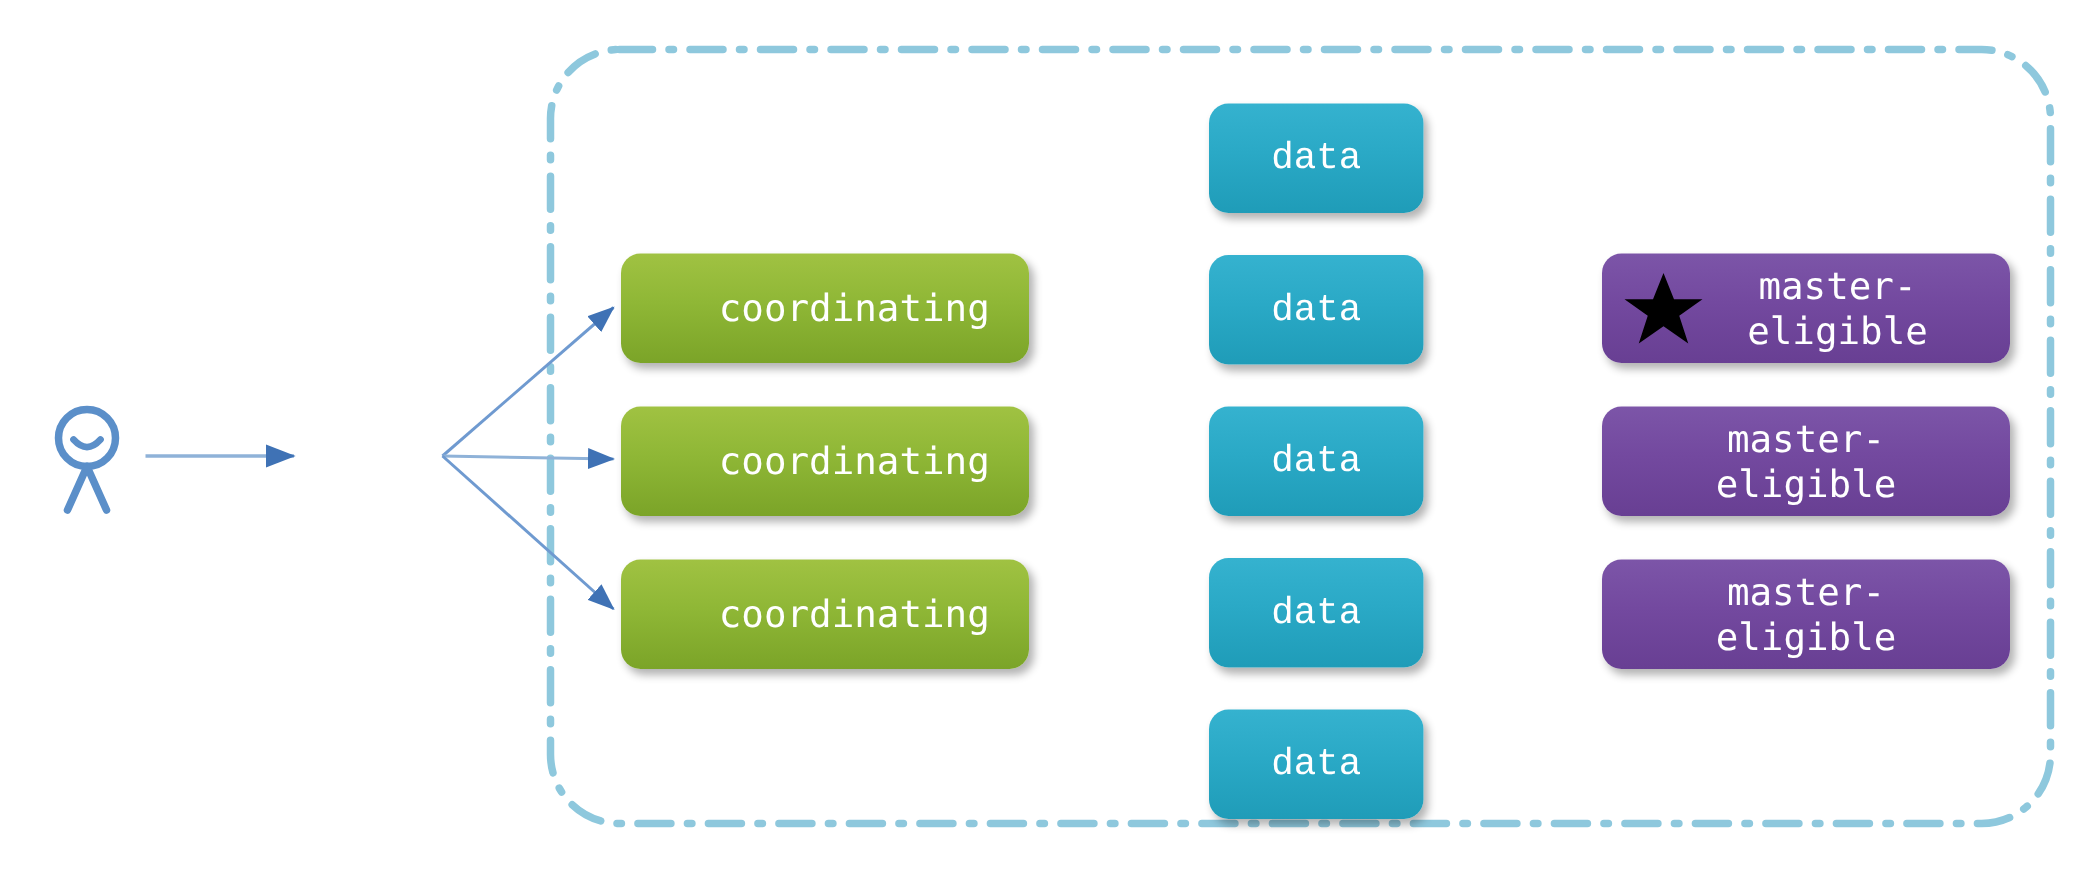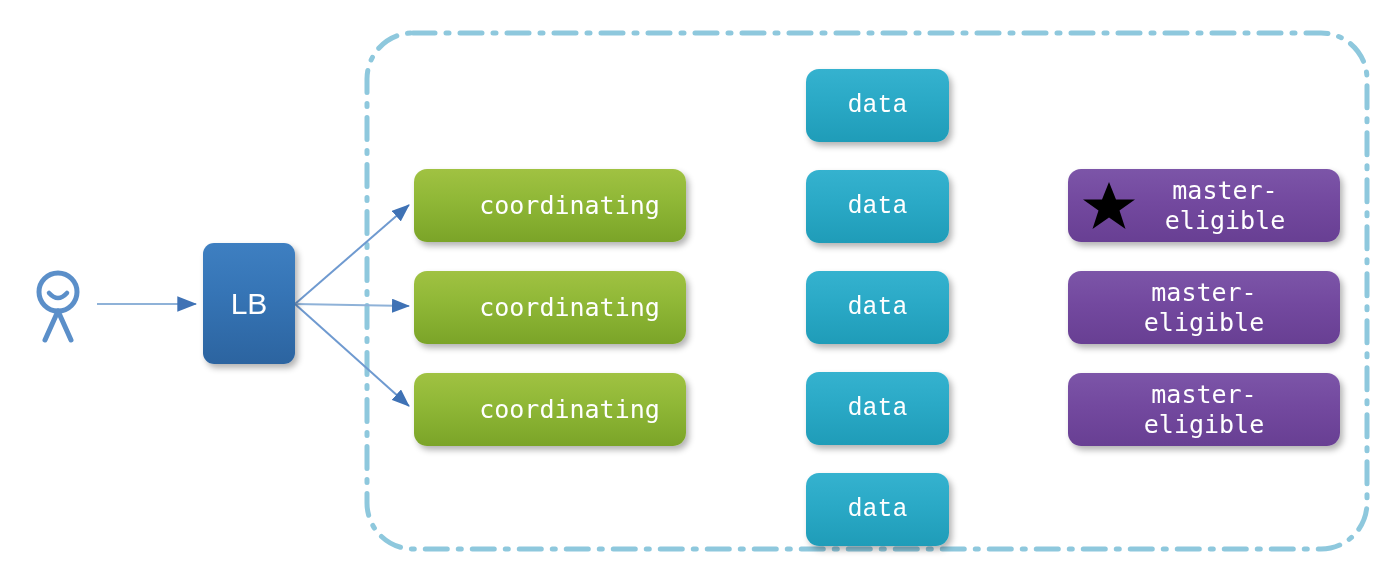--- a/index.html
+++ b/index.html
@@ -161,23 +161,20 @@
 
     <line x1="97" y1="304" x2="196" y2="304" stroke="#8fb2d8" stroke-width="2.2" marker-end="url(#arrowhead)"></line>
 
     <line x1="295" y1="304" x2="409" y2="205" stroke="#6f9ad0" stroke-width="2" marker-end="url(#arrowhead)"></line>
 
     <line x1="295" y1="304" x2="409" y2="306" stroke="#8fb2d8" stroke-width="2" marker-end="url(#arrowhead)"></line>
 
     <line x1="295" y1="304" x2="409" y2="406" stroke="#6f9ad0" stroke-width="2" marker-end="url(#arrowhead)"></line>
   </svg>
 
-  <div class="node-lb">
-    <span>LB</span>
-  </div>
 
   <div class="node node-coordinating" style="left:414px; top:169px;">
     <span>coordinating</span>
   </div>
   <div class="node node-coordinating" style="left:414px; top:271px;">
     <span>coordinating</span>
   </div>
   <div class="node node-coordinating" style="left:414px; top:373px;">
     <span>coordinating</span>
   </div>

